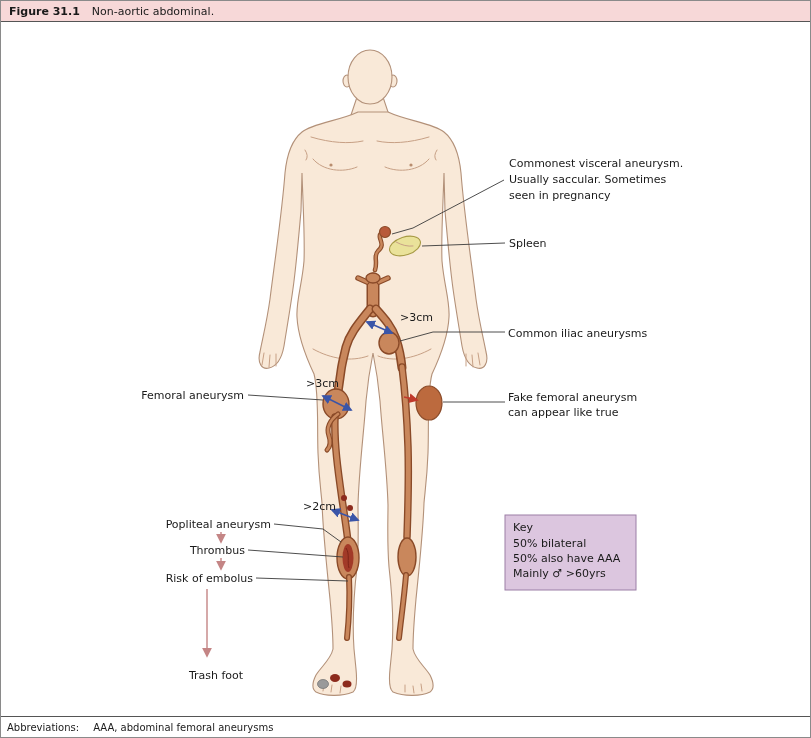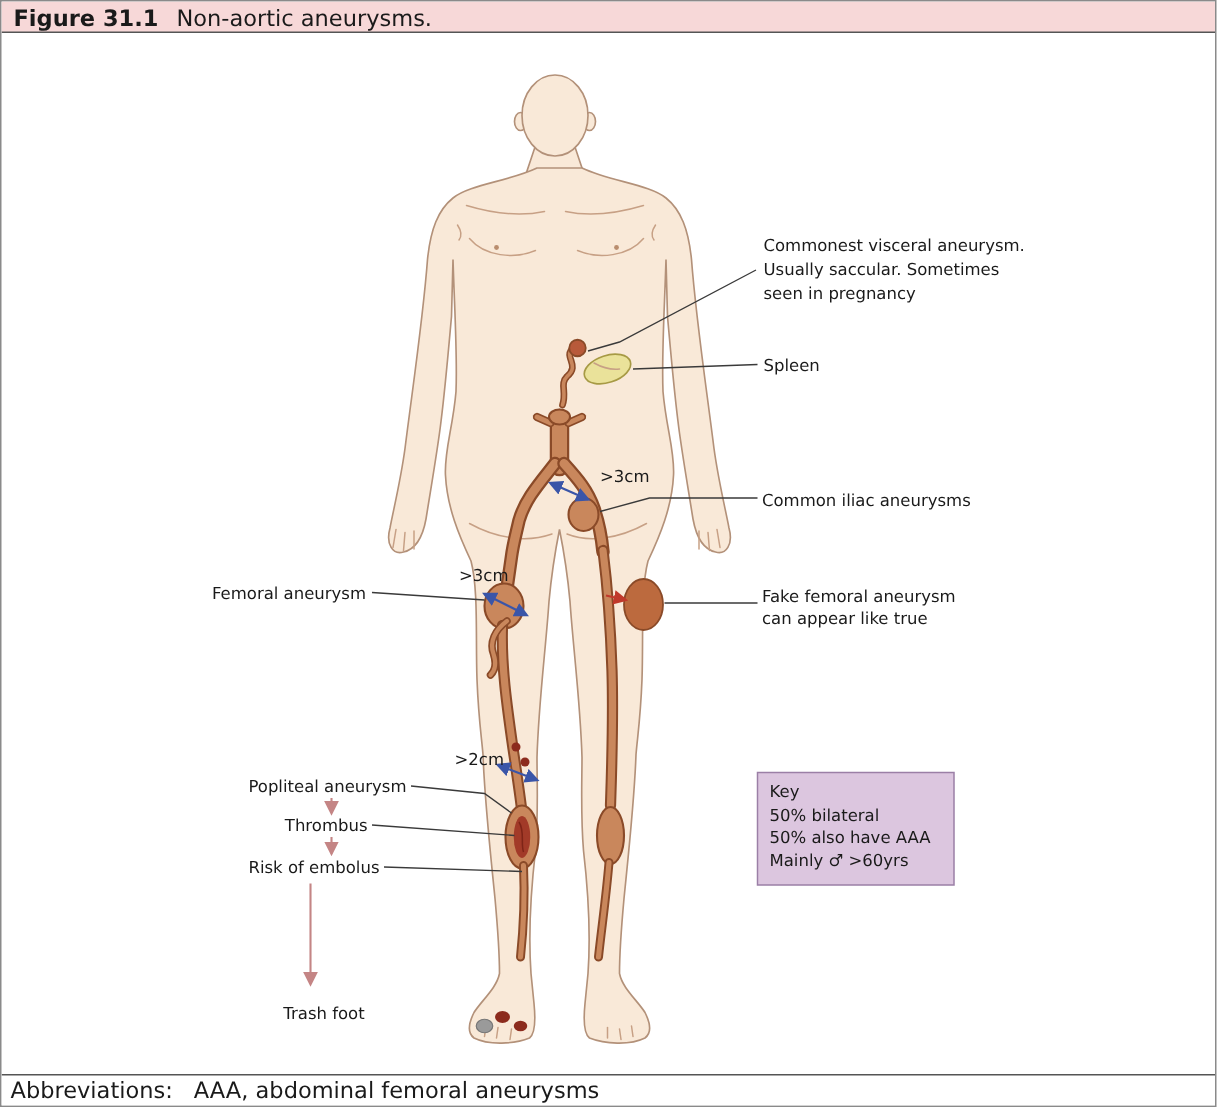--- a/index.html
+++ b/index.html
@@ -1,26 +1,26 @@
 <!DOCTYPE html>
 <html style="--header-bg: #f7d8d8; --ink: #1a1a1a; --skin: #f9e9d8; --skin-outline: #b39179; --artery: #c9875c; --artery-outline: #8a4a28; --thrombus: #a23a28; --spleen: #eae29a; --spleen-outline: #a79a45; --splenic-aneurysm: #b85a3a; --fake-femoral: #bc6a3e; --ischemia: #8c2b1d; --gray-toe: #9a9a9a; --key-bg: #dcc6df; --key-border: #9b7fa6; --measure-arrow: #3a55a8; --alert-arrow: #c0392b; --flow-arrow: #c48585; --leader: #3a3a3a;"><head>
 <meta charset="utf-8">
 <style>
   * { margin:0; padding:0; box-sizing:border-box; }
   body { font-family:"DejaVu Sans", sans-serif; background:#fff; }
   #page { position:relative; width:811px; height:738px; border:1px solid #8a8a8a; background:#fff; overflow:hidden; }
 
   #hdr { position:absolute; top:0; left:0; right:0; height:21px; background:var(--header-bg);
-         border-bottom:1px solid #555; display:flex; align-items:flex-end; padding-left:8px;
-         font-size:15px; color:var(--ink); z-index:2; }
+         border-bottom:1px solid #555; display:flex; align-items:center; padding-left:8px;
+         font-size:11px; color:var(--ink); z-index:2; }
   #hdr .fig { font-weight:bold; margin-right:12px; }
 
   #ftr { position:absolute; bottom:0; left:0; right:0; height:21px; background:#fff;
          border-top:1px solid #555; display:flex; align-items:center; padding-left:6px;
-         font-size:15px; color:var(--ink); z-index:2; }
+         font-size:10px; color:var(--ink); z-index:2; }
   #ftr .abbr { margin-right:14px; }
 
   svg.fig-svg { position:absolute; top:0; left:0; z-index:1; }
 
   .skin   { fill:var(--skin); stroke:var(--skin-outline); stroke-width:1.1; }
   .detail { fill:none; stroke:#c7a085; stroke-width:1; stroke-linecap:round; }
   .au { fill:none; stroke:var(--artery-outline); stroke-linecap:round; }
   .ao { fill:none; stroke:var(--artery); stroke-linecap:round; }
   .bulge { fill:var(--artery); stroke:var(--artery-outline); stroke-width:1.4; }
   .thromb { fill:var(--thrombus); stroke:none; }
@@ -41,21 +41,21 @@
   .mid { text-anchor:middle; }
   .keybox { fill:var(--key-bg); stroke:var(--key-border); stroke-width:1; }
 </style>
 </head>
 <body>
 
 <div id="page">
 
   <div id="hdr">
     <span class="fig">Figure 31.1</span>
-    <span>Non-aortic aneurysms.</span>
+    <span>Non-aortic abdominal.</span>
   </div>
 
   <svg class="fig-svg" width="811" height="738" viewBox="0 0 811 738">
     <defs>
       <marker id="mB" viewBox="0 0 8 8" refX="6.5" refY="4" markerWidth="6.5" markerHeight="6.5" orient="auto-start-reverse">
         <path class="mk-blue" d="M0,0 L8,4 L0,8 Z"></path>
       </marker>
       <marker id="mR" viewBox="0 0 8 8" refX="6.5" refY="4" markerWidth="6.5" markerHeight="6.5" orient="auto-start-reverse">
         <path class="mk-red" d="M0,0 L8,4 L0,8 Z"></path>
       </marker>

